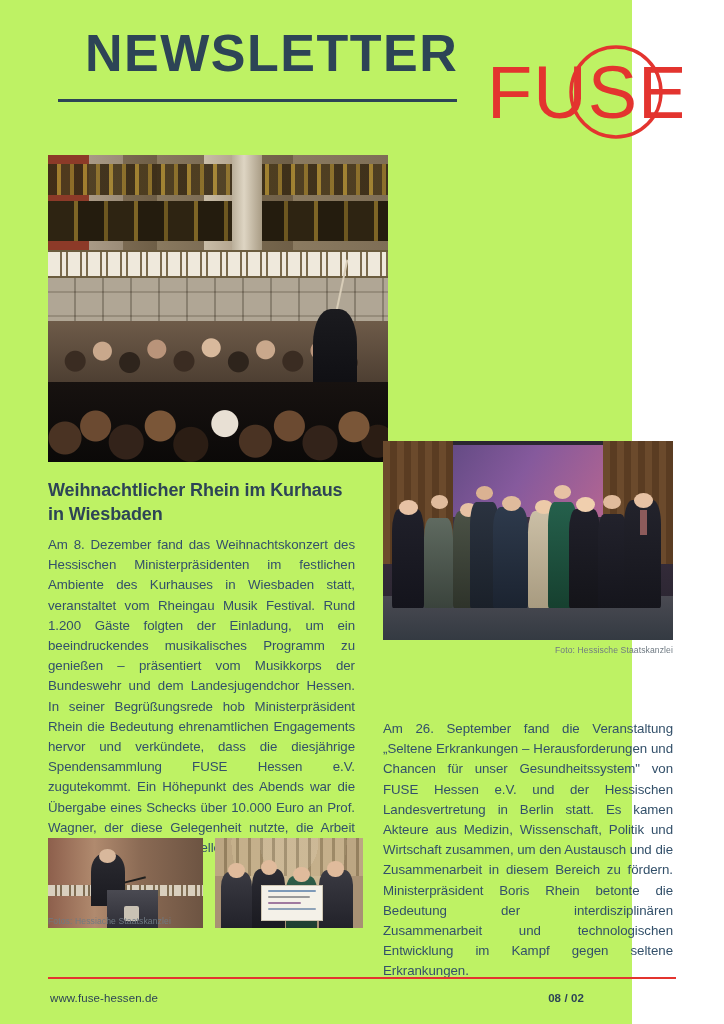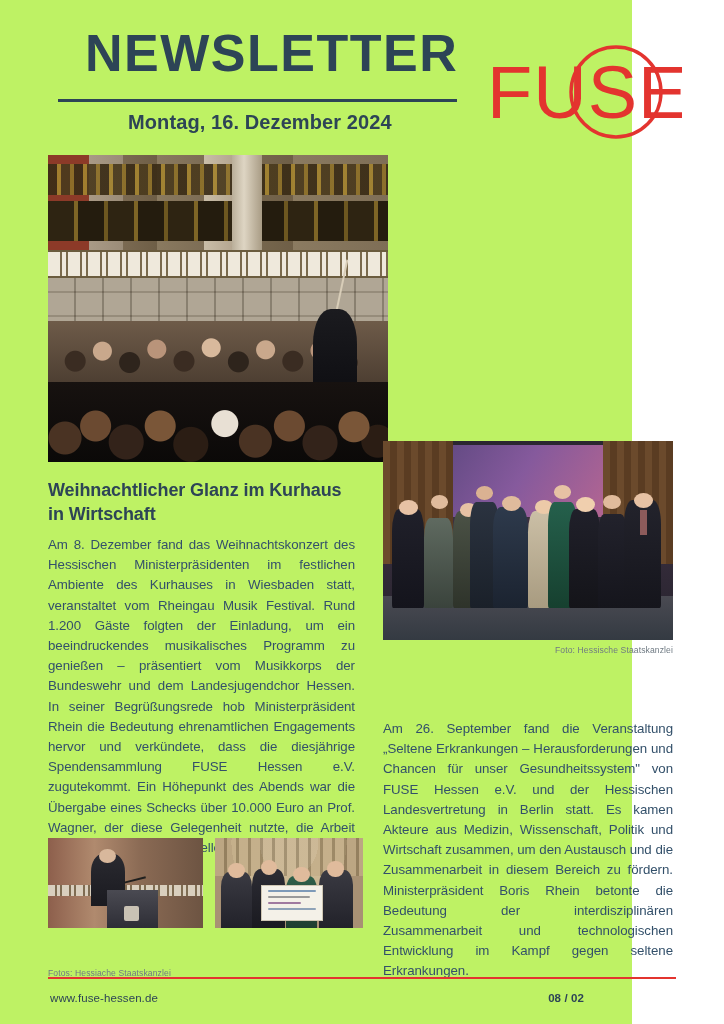--- a/index.html
+++ b/index.html
@@ -217,21 +217,21 @@
     text-align: justify; text-justify: inter-word;
     letter-spacing: -0.05px;
   }
   .credit {
     font-size: 8.6px; color: #6f7a83; letter-spacing: .1px;
   }
   .credit-right { text-align: right; }
 
   .a1-title { position: absolute; left: 48px; top: 479px; width: 300px; }
   .a1-body  { position: absolute; left: 48px; top: 535px; width: 307px; }
-  .a1-credit{ position: absolute; left: 48px; top: 968px; }
+  .a1-credit{ position: absolute; left: 48px; top: 916px; }
 
   .a2-credit{ position: absolute; left: 383px; top: 645px; width: 290px; }
   .a2-title { position: absolute; left: 383px; top: 663px; width: 295px; }
   .a2-body  { position: absolute; left: 383px; top: 719px; width: 290px; }
 
   
   .foot-rule {
     position: absolute; left: 48px; top: 977px; width: 628px; height: 2px;
     background: #e3342f;
   }
@@ -245,21 +245,20 @@
   }
 </style>
 </head>
 <body>
 
 <div class="page">
 
   <div class="header">
     <div class="nl-title">NEWSLETTER</div>
     <div class="nl-rule"></div>
-    <div class="nl-date">Montag, 16. Dezember 2024</div>
 
     <div class="logo">
       <svg width="195" height="96" viewBox="0 0 195 96" aria-hidden="true">
         <circle cx="129" cy="48" r="45" fill="none" stroke="#e3342f" stroke-width="3.4"></circle>
         <text x="0" y="74" font-family="Liberation Sans, sans-serif" font-size="74" font-weight="400" fill="#e3342f" letter-spacing="1">FUSE</text>
       </svg>
     </div>
   </div>
 
   <div class="photo concert">
@@ -270,21 +269,21 @@
       <div class="ch-column"></div>
       <div class="ch-frieze"></div>
       <div class="ch-blocks"></div>
       <div class="ch-choir"></div>
       <div class="ch-baton"></div>
       <div class="ch-conductor"></div>
       <div class="ch-audience"></div>
     </div>
   </div>
 
-  <h2 class="art-title a1-title">Weihnachtlicher Glanz im Kurhaus in Wirtschaft</h2>
+  <h2 class="art-title a1-title">Weihnachtlicher Rhein im Kurhaus in Wiesbaden</h2>
   <p class="art-body a1-body">Am 8. Dezember fand das Weihnachtskonzert des Hessischen Ministerpräsidenten im festlichen Ambiente des Kurhauses in Wiesbaden statt, veranstaltet vom Rheingau Musik Festival. Rund 1.200 Gäste folgten der Einladung, um ein beeindruckendes musikalisches Programm zu genießen – präsentiert vom Musikkorps der Bundeswehr und dem Landesjugendchor Hessen. In seiner Begrüßungsrede hob Ministerpräsident Rhein die Bedeutung ehrenamtlichen Engagements hervor und verkündete, dass die diesjährige Spendensammlung FUSE Hessen e.V. zugutekommt. Ein Höhepunkt des Abends war die Übergabe eines Schecks über 10.000 Euro an Prof. Wagner, der diese Gelegenheit nutzte, die Arbeit des Fördervereins vorzustellen.</p>
 
   <div class="photo lectern">
     <div class="ph-inner">
       <div class="lc-wall"></div>
       <div class="lc-frieze"></div>
       <div class="lc-person"></div>
       <div class="lc-head"></div>
       <div class="lc-podium"></div>
       <div class="lc-crest"></div>

